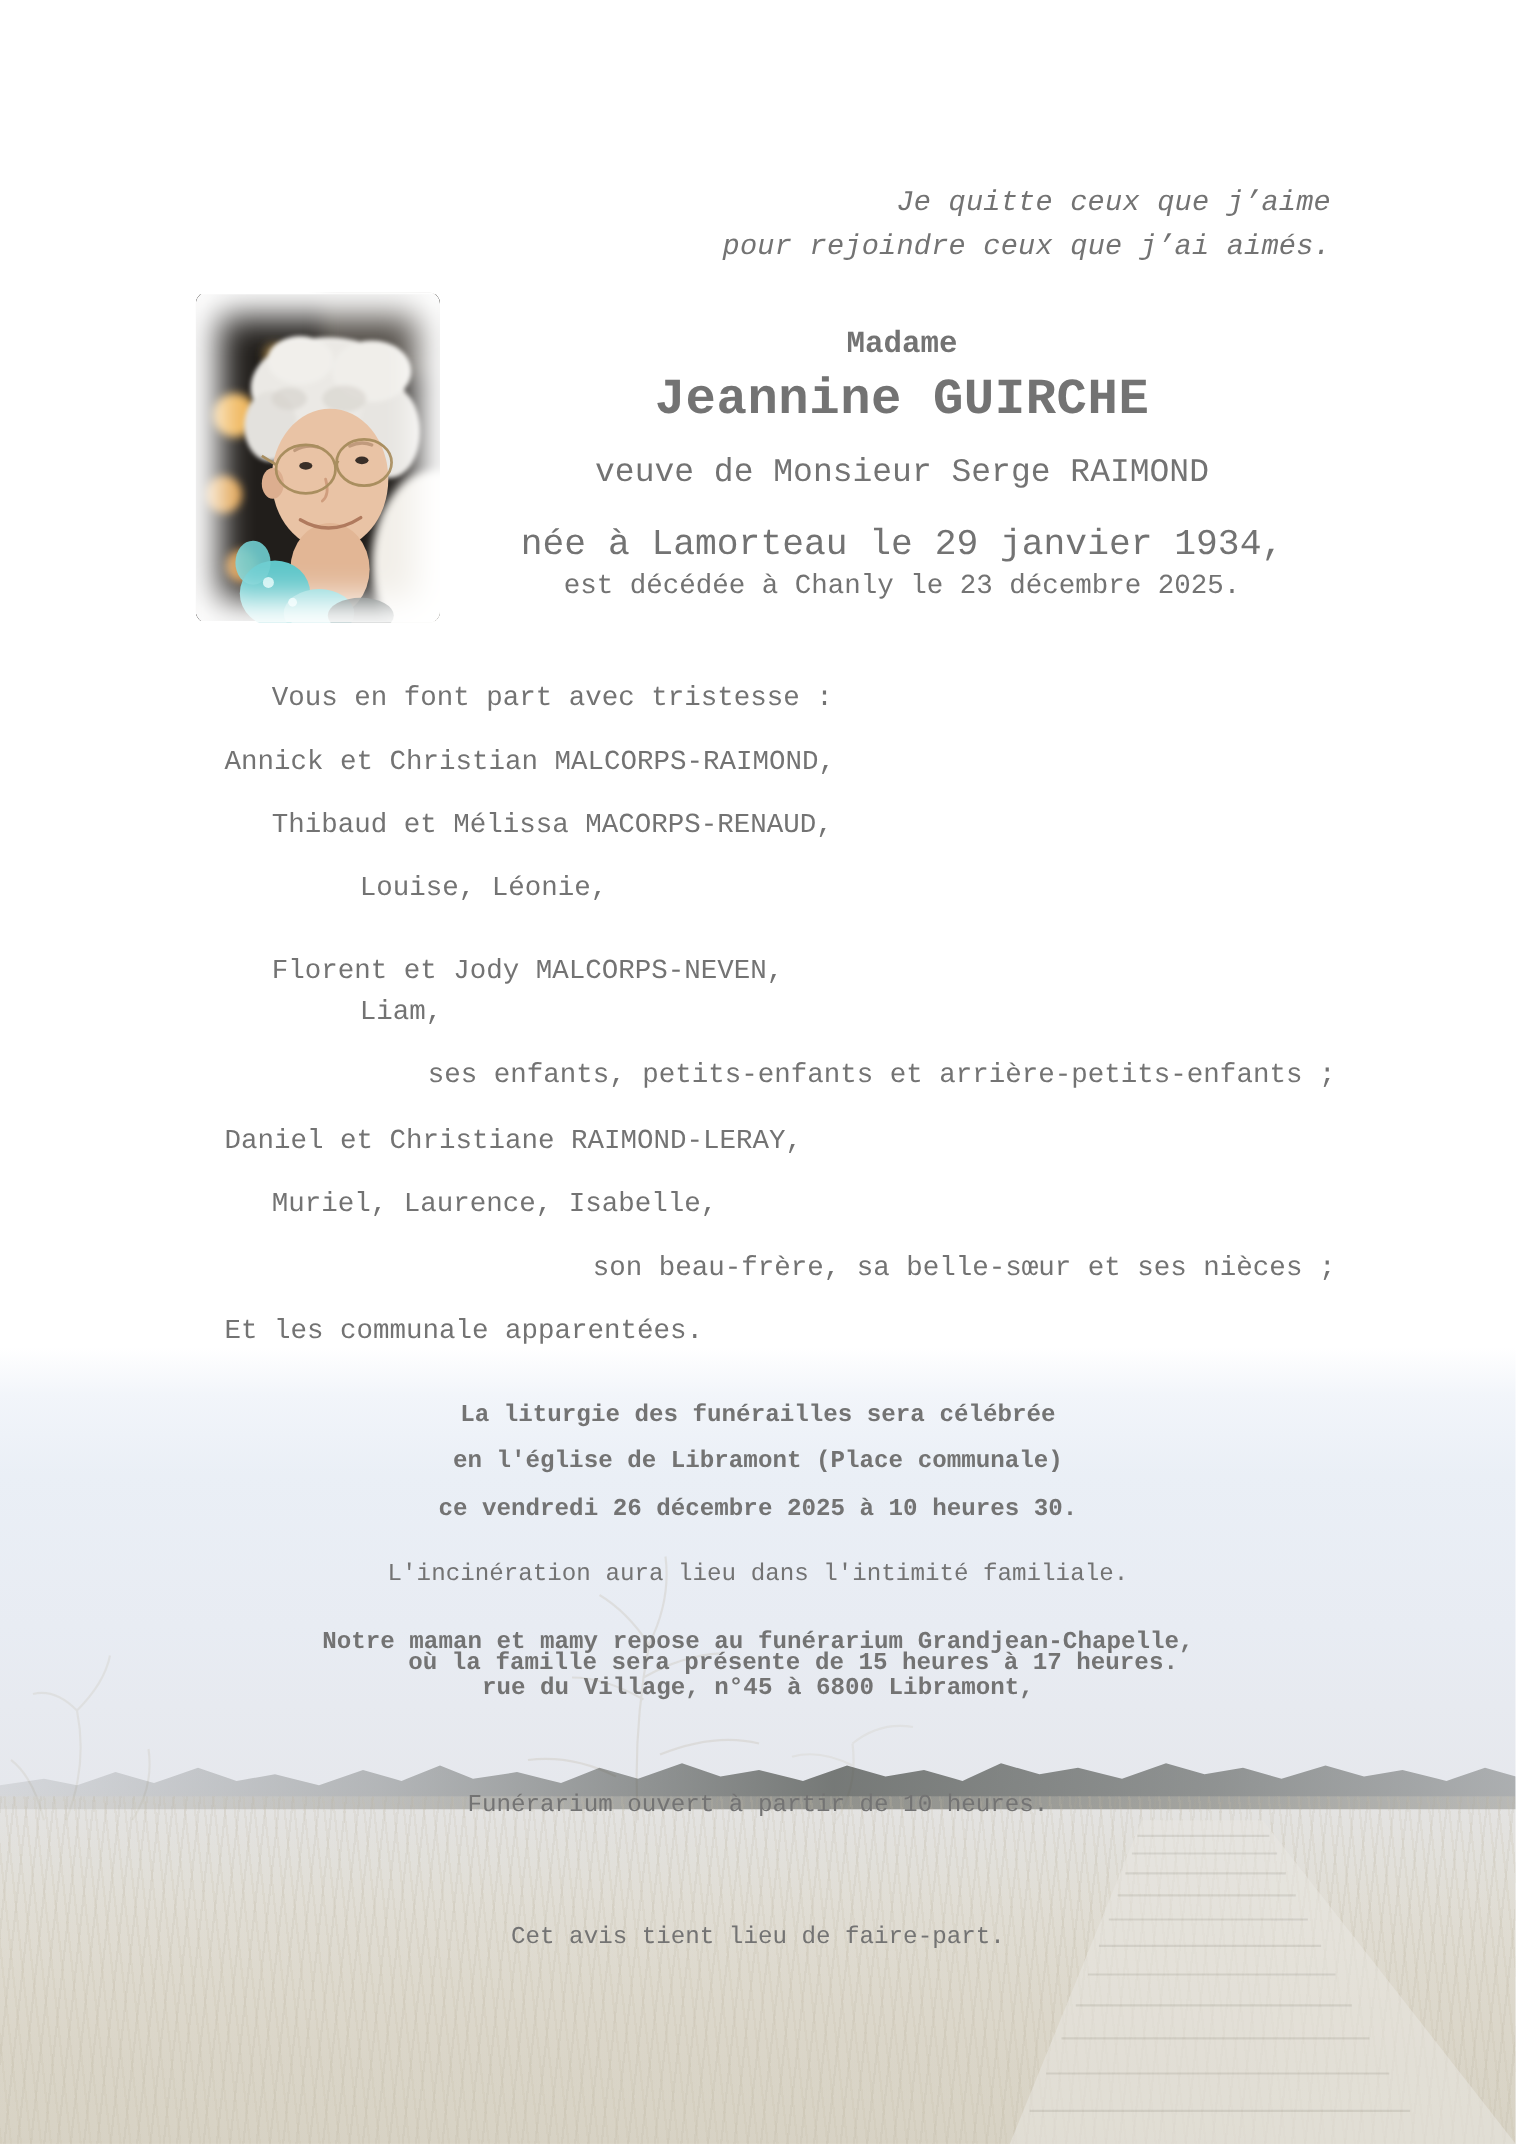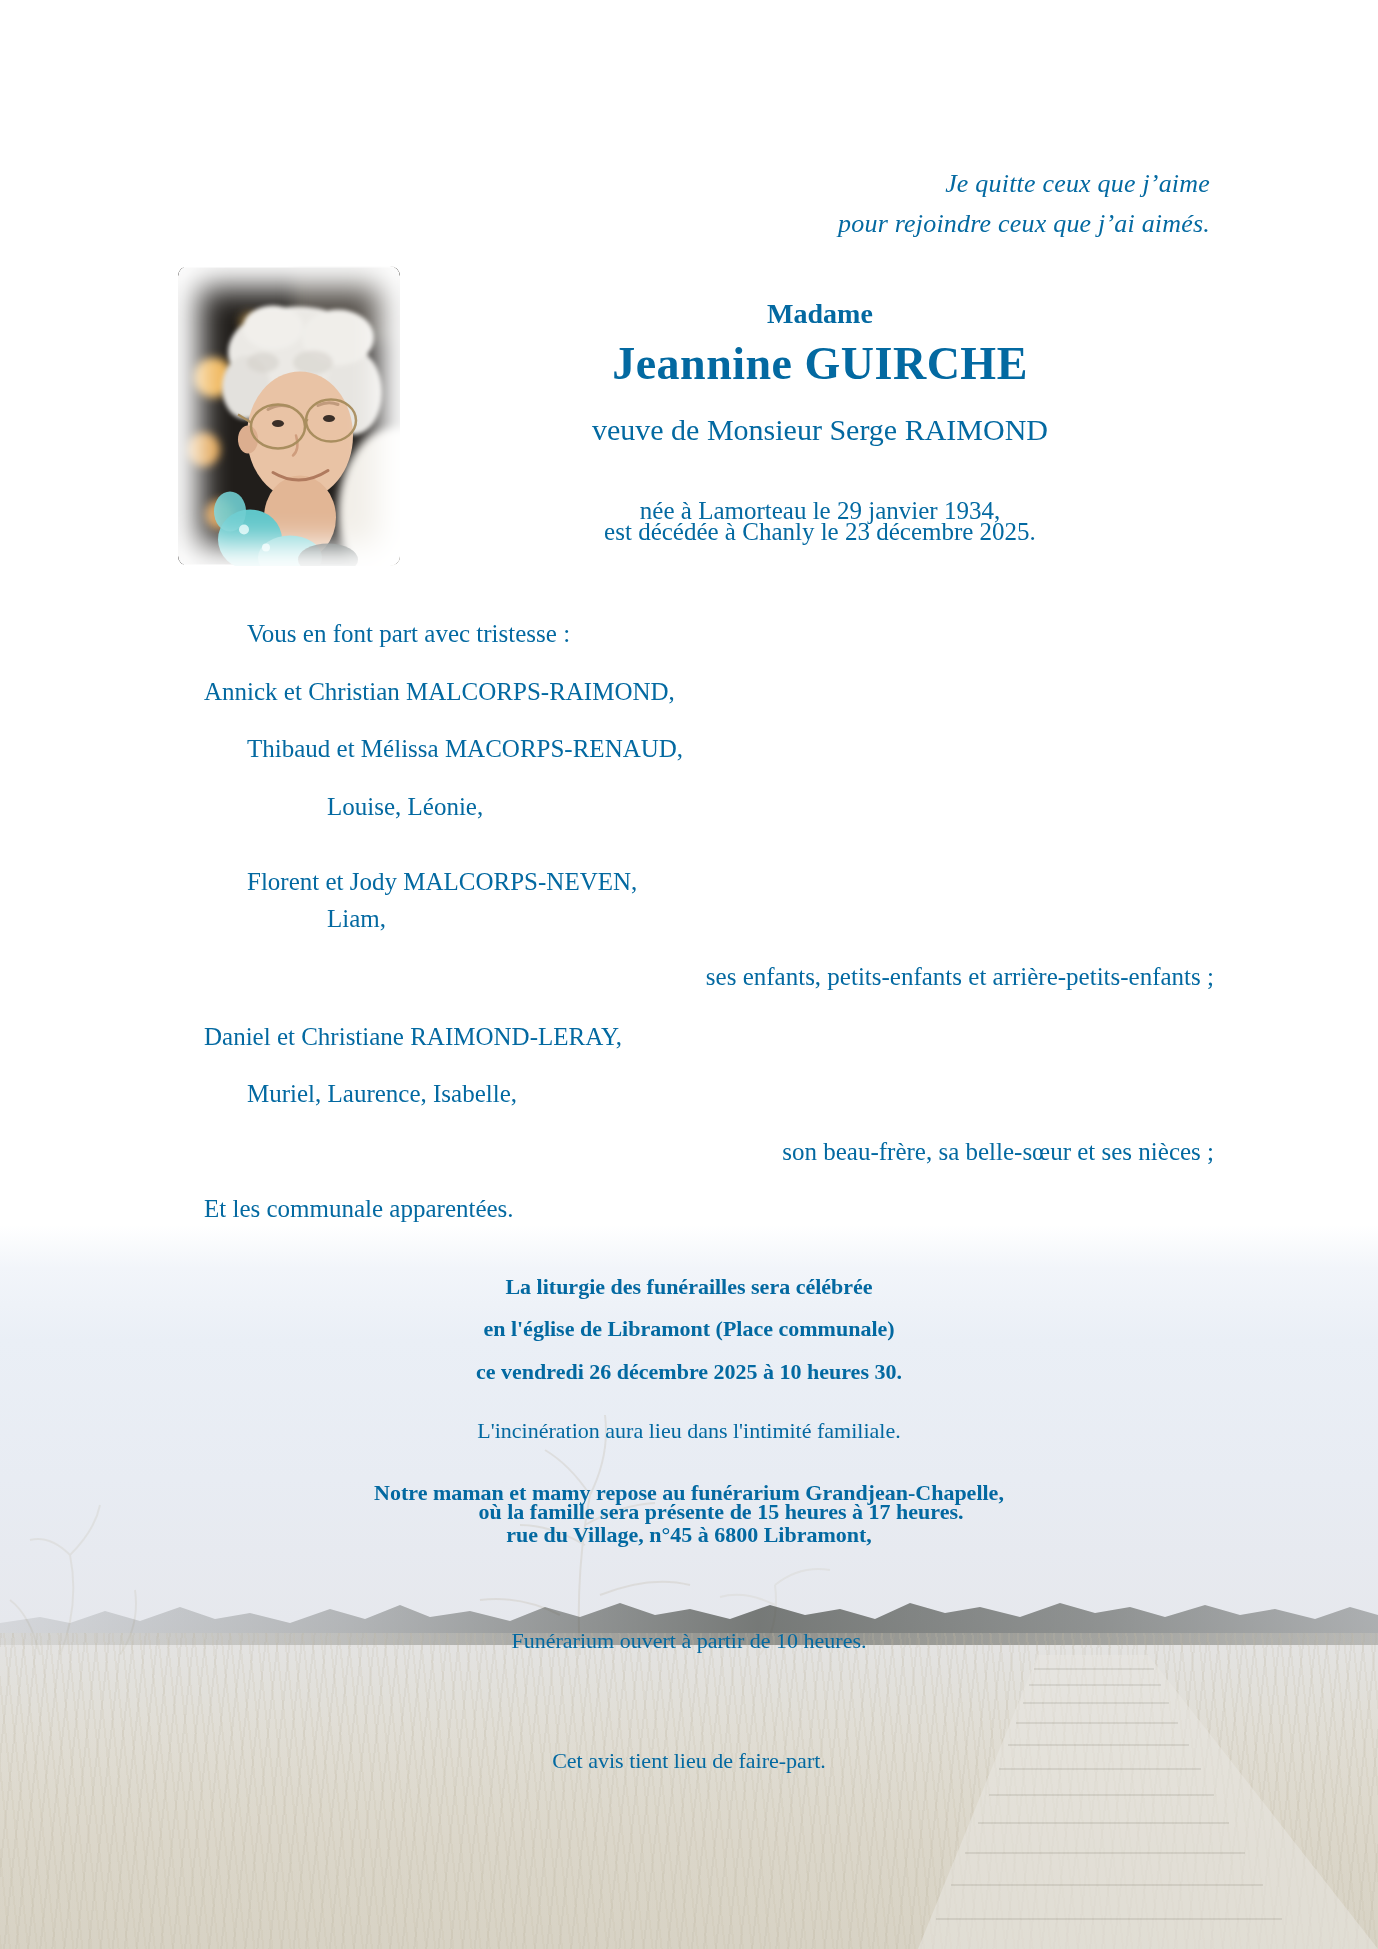--- a/index.html
+++ b/index.html
@@ -1,22 +1,22 @@
 <!DOCTYPE html>
 <html lang="fr"><head>
 <meta charset="utf-8">
 <style>
   html,body{margin:0;padding:0;background:#ffffff;}
   .page{
     position:relative;
     width:1378px;height:1949px;
     margin:0 auto;
     background:#ffffff;
-    font-family:Liberation Serif, serif;
-    color:#0369a1;
+    font-family:Liberation Mono, monospace;
+    color:#737373;
     overflow:hidden;
   }
   
   .quote{
     position:absolute;top:164px;right:168px;
     font-size:26px;font-style:italic;line-height:40px;
     text-align:right;letter-spacing:.2px;
   }
   
   .photo{
@@ -29,21 +29,21 @@
     box-shadow:inset 0 0 30px 22px #ffffff;
     pointer-events:none;
   }
   
   .header{
     position:absolute;left:420px;top:0;width:800px;text-align:center;
   }
   .madame{position:absolute;top:298px;width:100%;font-size:28px;font-weight:bold;}
   .name{position:absolute;top:337px;width:100%;font-size:46px;font-weight:bold;letter-spacing:.5px;}
   .widow{position:absolute;top:413px;width:100%;font-size:30px;}
-  .birth{position:absolute;top:477px;width:100%;font-size:25px;margin-top:20px;}
+  .birth{position:absolute;top:477px;width:100%;font-size:33px;}
   .death{position:absolute;top:518px;width:100%;font-size:25px;}
   
   .family-intro{position:absolute;left:247px;top:620px;font-size:25px;}
   .family-list{position:absolute;left:0;top:0;width:100%;}
   .family-line{position:absolute;font-size:25px;white-space:nowrap;}
   .indent-0{left:164px;margin-left:40px;}
   .indent-1{left:247px;}
   .indent-2{left:327px;}
   .align-right{left:auto;right:164px;text-align:right;}
   

